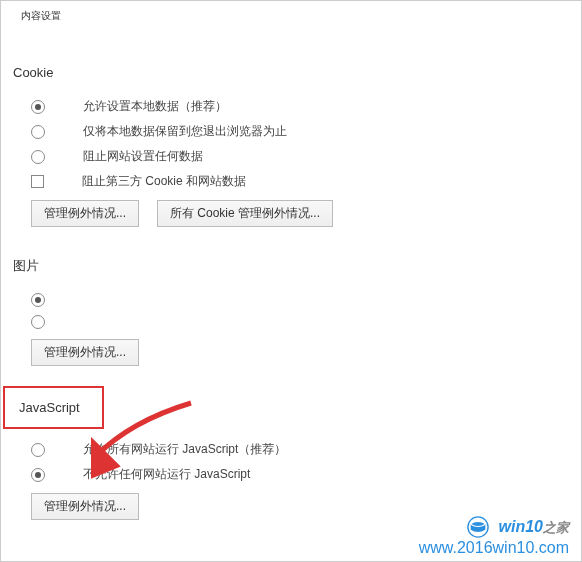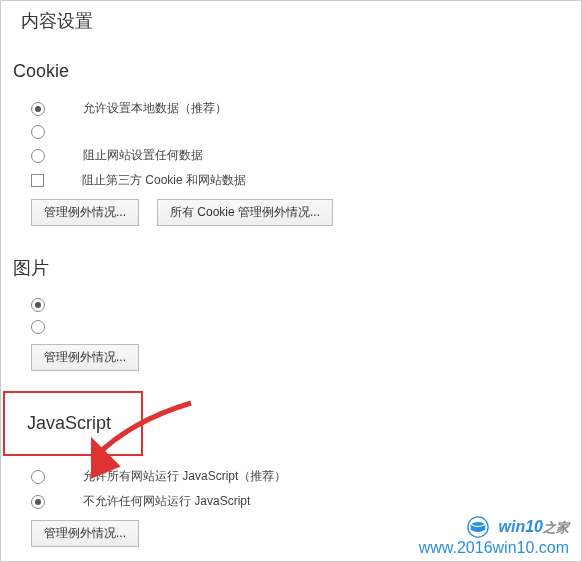--- a/index.html
+++ b/index.html
@@ -11,29 +11,29 @@
     font-size: 13px;
     color: #444;
     background: #fff;
     position: relative;
     border: 1px solid #ccc;
   }
   .content {
     padding: 8px 20px 10px 20px;
   }
   .page-title {
-    font-size: 18px;
+    font-size: 10px;
     color: #333;
-    margin: 0 0 18px 0;
+    margin: 0 0 32px 0;
   }
   .section {
     margin-bottom: 20px;
   }
   .section-heading {
-    font-size: 18px;
+    font-size: 13px;
     color: #333;
     margin: 8px 0 8px -12px;
     display: inline-block;
     padding: 2px 4px;
   }
   .highlight-box {
     border: 2px solid #d33;
     display: inline-block;
     padding: 2px 10px 2px 2px;
     margin-left: -18px;
@@ -131,20 +131,21 @@
 
   <div class="section">
     <div class="section-heading">Cookie</div>
 
     <div class="option-row">
       <span class="radio selected"></span>
       <span class="option-label">允许设置本地数据（推荐）</span>
     </div>
     <div class="option-row">
       <span class="radio"></span>
+      <span class="option-label">仅将本地数据保留到您退出浏览器为止</span>
     </div>
     <div class="option-row">
       <span class="radio"></span>
       <span class="option-label">阻止网站设置任何数据</span>
     </div>
     <div class="option-row">
       <span class="checkbox"></span>
       <span class="option-label">阻止第三方 Cookie 和网站数据</span>
     </div>
 
@@ -164,21 +165,21 @@
       <span class="radio"></span>
     </div>
 
     <div class="btn-row">
       <button class="btn">管理例外情况...</button>
     </div>
   </div>
 
   <div class="section">
     <div class="highlight-box">
-      <span class="section-heading" style="margin:16px;">JavaScript</span>
+      <span class="section-heading" style="margin:8px;">JavaScript</span>
     </div>
 
     <div class="option-row" style="margin-top:12px;">
       <span class="radio"></span>
       <span class="option-label">允许所有网站运行 JavaScript（推荐）</span>
     </div>
     <div class="option-row">
       <span class="radio selected"></span>
       <span class="option-label">不允许任何网站运行 JavaScript</span>
     </div>

